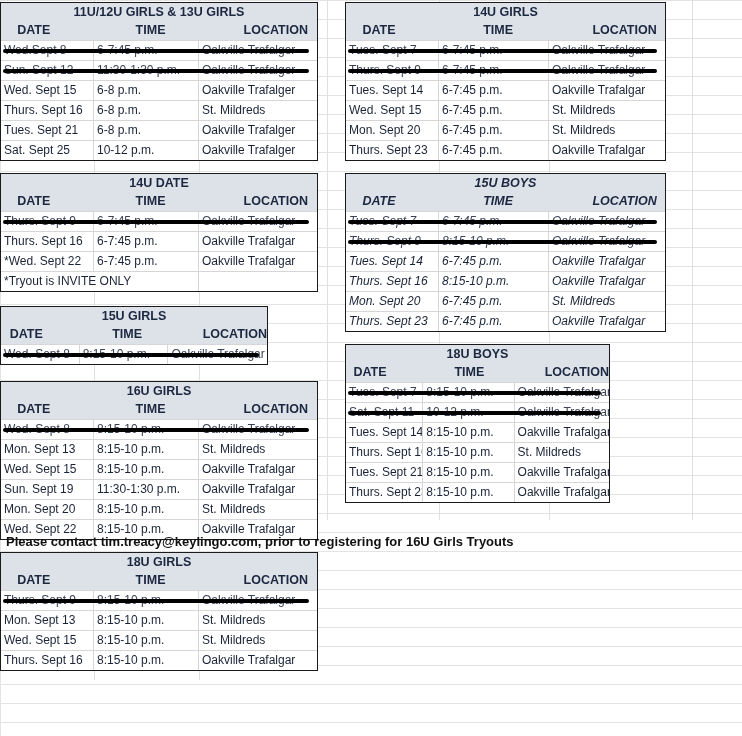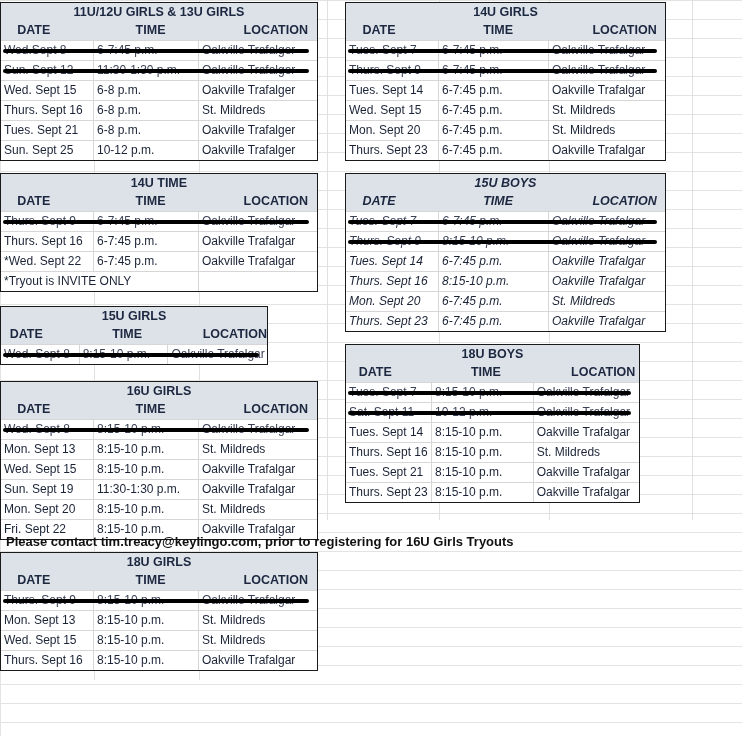--- a/index.html
+++ b/index.html
@@ -100,21 +100,21 @@
       <span class="c1">Thurs. Sept 16</span>
       <span class="c2">6-8 p.m.</span>
       <span class="c3">St. Mildreds</span>
     </div>
   <div class="row">
       <span class="c1">Tues. Sept 21</span>
       <span class="c2">6-8 p.m.</span>
       <span class="c3">Oakville Trafalger</span>
     </div>
   <div class="row">
-      <span class="c1">Sun. Sept 25</span>
+      <span class="c1">Sat. Sept 25</span>
       <span class="c2">10-12 p.m.</span>
       <span class="c3">Oakville Trafalger</span>
     </div>
 </div>
 
 <div class="sched R" style="left:345px;top:2px;width:321px;">
   <div class="title">14U GIRLS</div>
   <div class="hdr">
     <span class="c1">DATE</span>
     <span class="c2">TIME</span>
@@ -146,21 +146,21 @@
       <span class="c3">St. Mildreds</span>
     </div>
   <div class="row">
       <span class="c1">Thurs. Sept 23</span>
       <span class="c2">6-7:45 p.m.</span>
       <span class="c3">Oakville Trafalgar</span>
     </div>
 </div>
 
 <div class="sched L" style="left:0;top:173px;width:318px;">
-  <div class="title">14U TIME</div>
+  <div class="title">14U DATE</div>
   <div class="hdr">
     <span class="c1">DATE</span>
     <span class="c2">TIME</span>
     <span class="c3">LOCATION</span>
   </div>
   <div class="row struck">
       <span class="c1">Thurs. Sept 9</span>
       <span class="c2">6-7:45 p.m.</span>
       <span class="c3">Oakville Trafalgar</span>
     </div>
@@ -226,21 +226,21 @@
     <span class="c2">TIME</span>
     <span class="c3">LOCATION</span>
   </div>
   <div class="row struck">
       <span class="c1">Wed. Sept 8</span>
       <span class="c2">8:15-10 p.m.</span>
       <span class="c3">Oakville Trafalgar</span>
     </div>
 </div>
 
-<div class="sched R" style="left:345px;top:344px;width:295px;">
+<div class="sched R" style="left:345px;top:344px;width:265px;">
   <div class="title">18U BOYS</div>
   <div class="hdr">
     <span class="c1">DATE</span>
     <span class="c2">TIME</span>
     <span class="c3">LOCATION</span>
   </div>
   <div class="row struck">
       <span class="c1">Tues. Sept 7</span>
       <span class="c2">8:15-10 p.m.</span>
       <span class="c3">Oakville Trafalgar</span>
@@ -298,21 +298,21 @@
       <span class="c1">Sun. Sept 19</span>
       <span class="c2">11:30-1:30 p.m.</span>
       <span class="c3">Oakville Trafalgar</span>
     </div>
   <div class="row">
       <span class="c1">Mon. Sept 20</span>
       <span class="c2">8:15-10 p.m.</span>
       <span class="c3">St. Mildreds</span>
     </div>
   <div class="row">
-      <span class="c1">Fri. Sept 22</span>
+      <span class="c1">Wed. Sept 22</span>
       <span class="c2">8:15-10 p.m.</span>
       <span class="c3">Oakville Trafalgar</span>
     </div>
 </div>
 
 <div class="note-text">Please contact tim.treacy@keylingo.com, prior to registering for 16U Girls Tryouts</div>
 
 <div class="sched L" style="left:0;top:552px;width:318px;">
   <div class="title">18U GIRLS</div>
   <div class="hdr">

